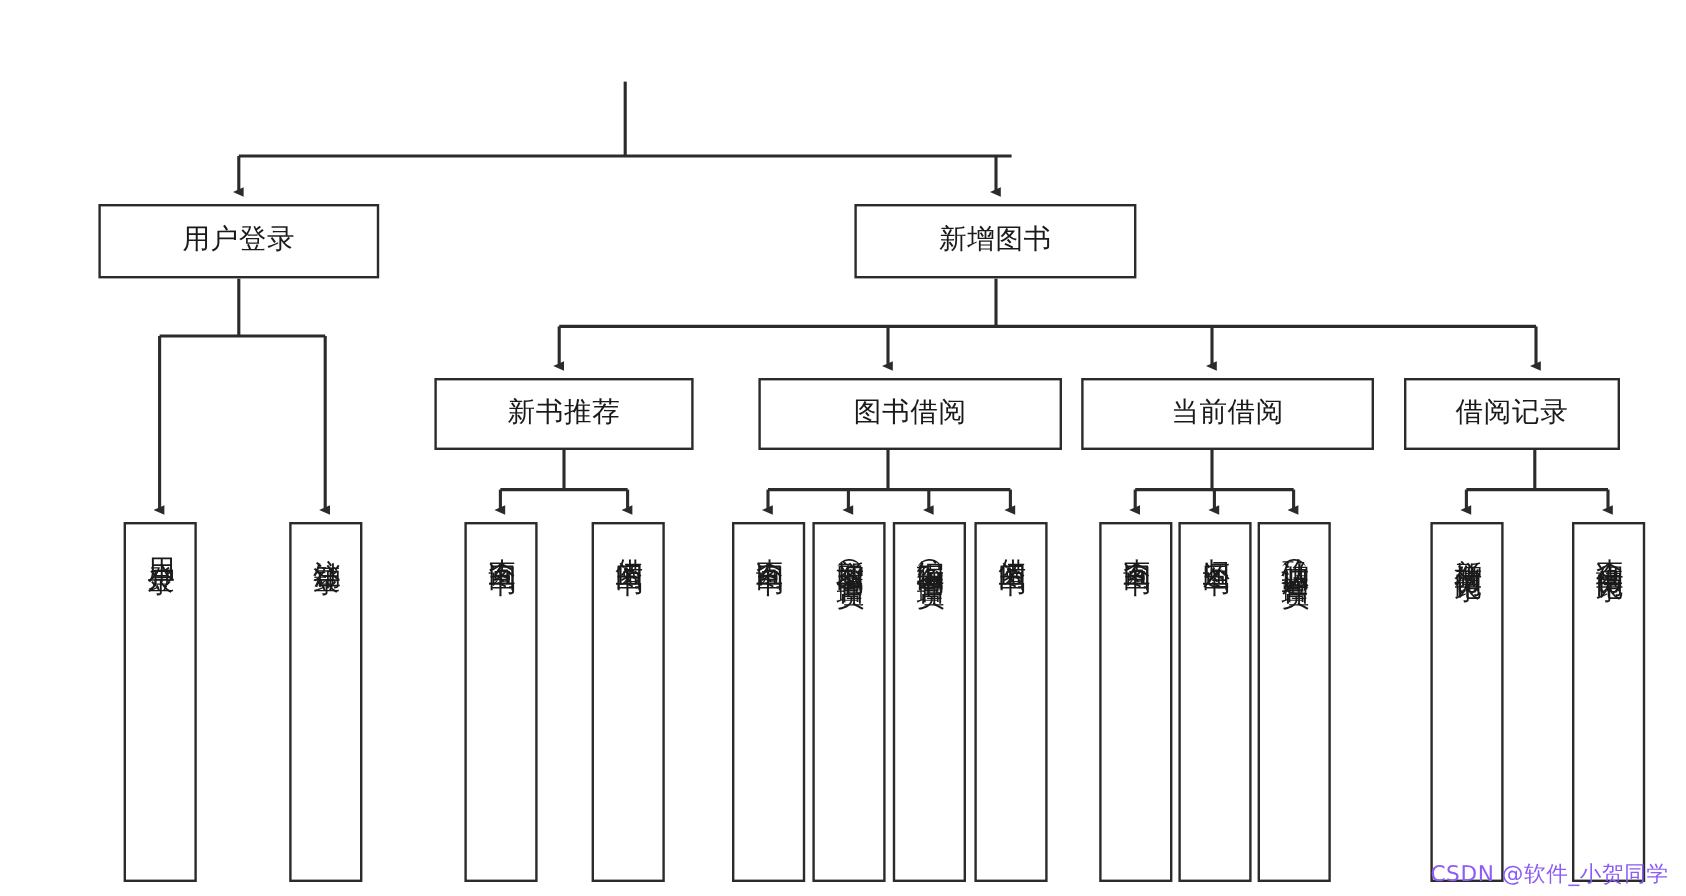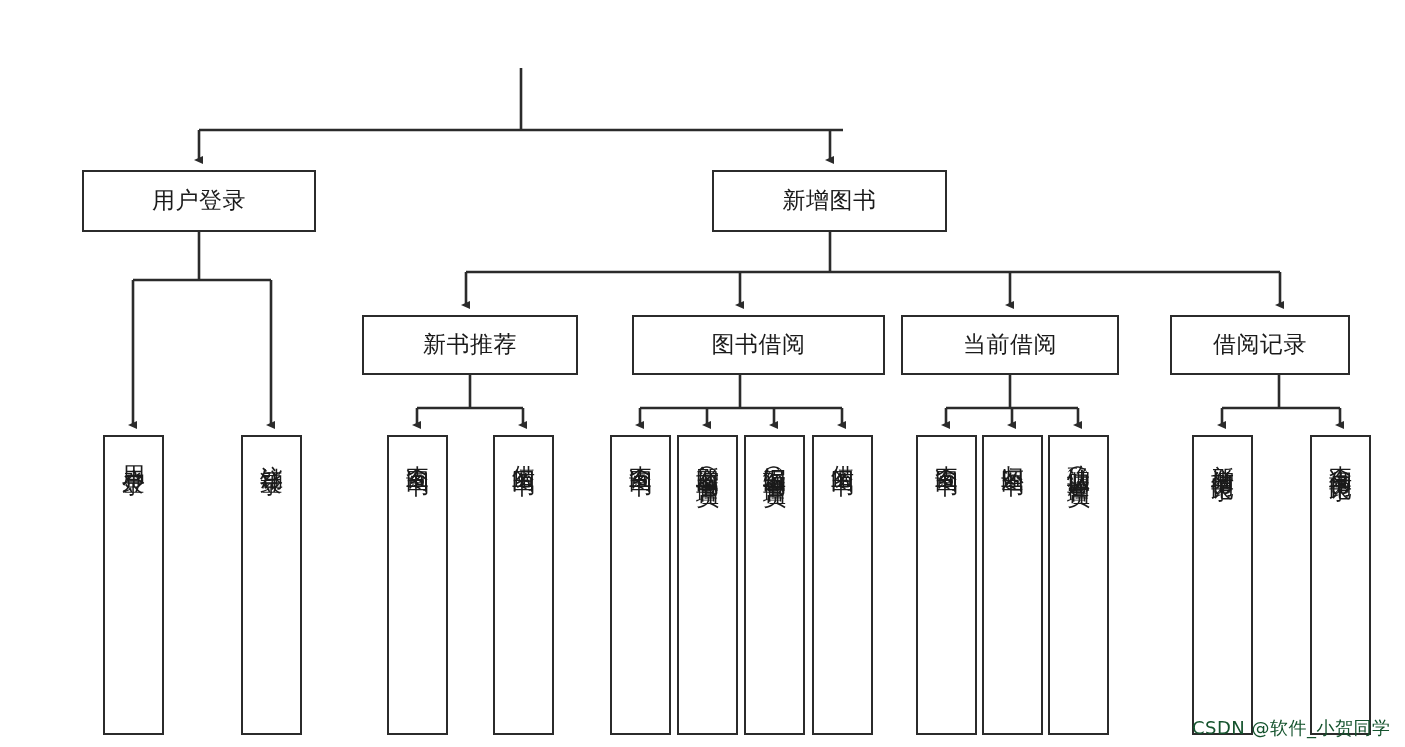--- a/index.html
+++ b/index.html
@@ -55,21 +55,21 @@
   .leaf .node-label {
     font-size: 23px;
     writing-mode: vertical-rl;
     text-orientation: upright;
     letter-spacing: 3px;
     line-height: 1;
   }
   .watermark {
     position: absolute;
     font-size: 18px;
-    color: #14532d;
+    color: #8b5cf6;
     white-space: nowrap;
     letter-spacing: 0.5px;
   }
 </style>
 </head>
 <body>
 
 <div id="canvas">
 
   <svg class="wires" viewBox="0 0 1405 747">
@@ -129,21 +129,21 @@
   <div class="node horiz" style="left:712px; top:170px; width:235px; height:62px;">
     <span class="node-label">新增图书</span>
   </div>
 
   <div class="node horiz" style="left:362px; top:315px; width:216px; height:60px;">
     <span class="node-label">新书推荐</span>
   </div>
   <div class="node horiz" style="left:632px; top:315px; width:253px; height:60px;">
     <span class="node-label">图书借阅</span>
   </div>
-  <div class="node horiz" style="left:901px; top:315px; width:218px; height:60px;">
+  <div class="node horiz" style="left:901px; top:315px; width:244px; height:60px;">
     <span class="node-label">当前借阅</span>
   </div>
   <div class="node horiz" style="left:1170px; top:315px; width:180px; height:60px;">
     <span class="node-label">借阅记录</span>
   </div>
 
   <div class="node leaf" style="left:103px; top:435px; width:61px; height:300px;">
     <span class="node-label">用户登录</span>
   </div>
   <div class="node leaf" style="left:241px; top:435px; width:61px; height:300px;">

